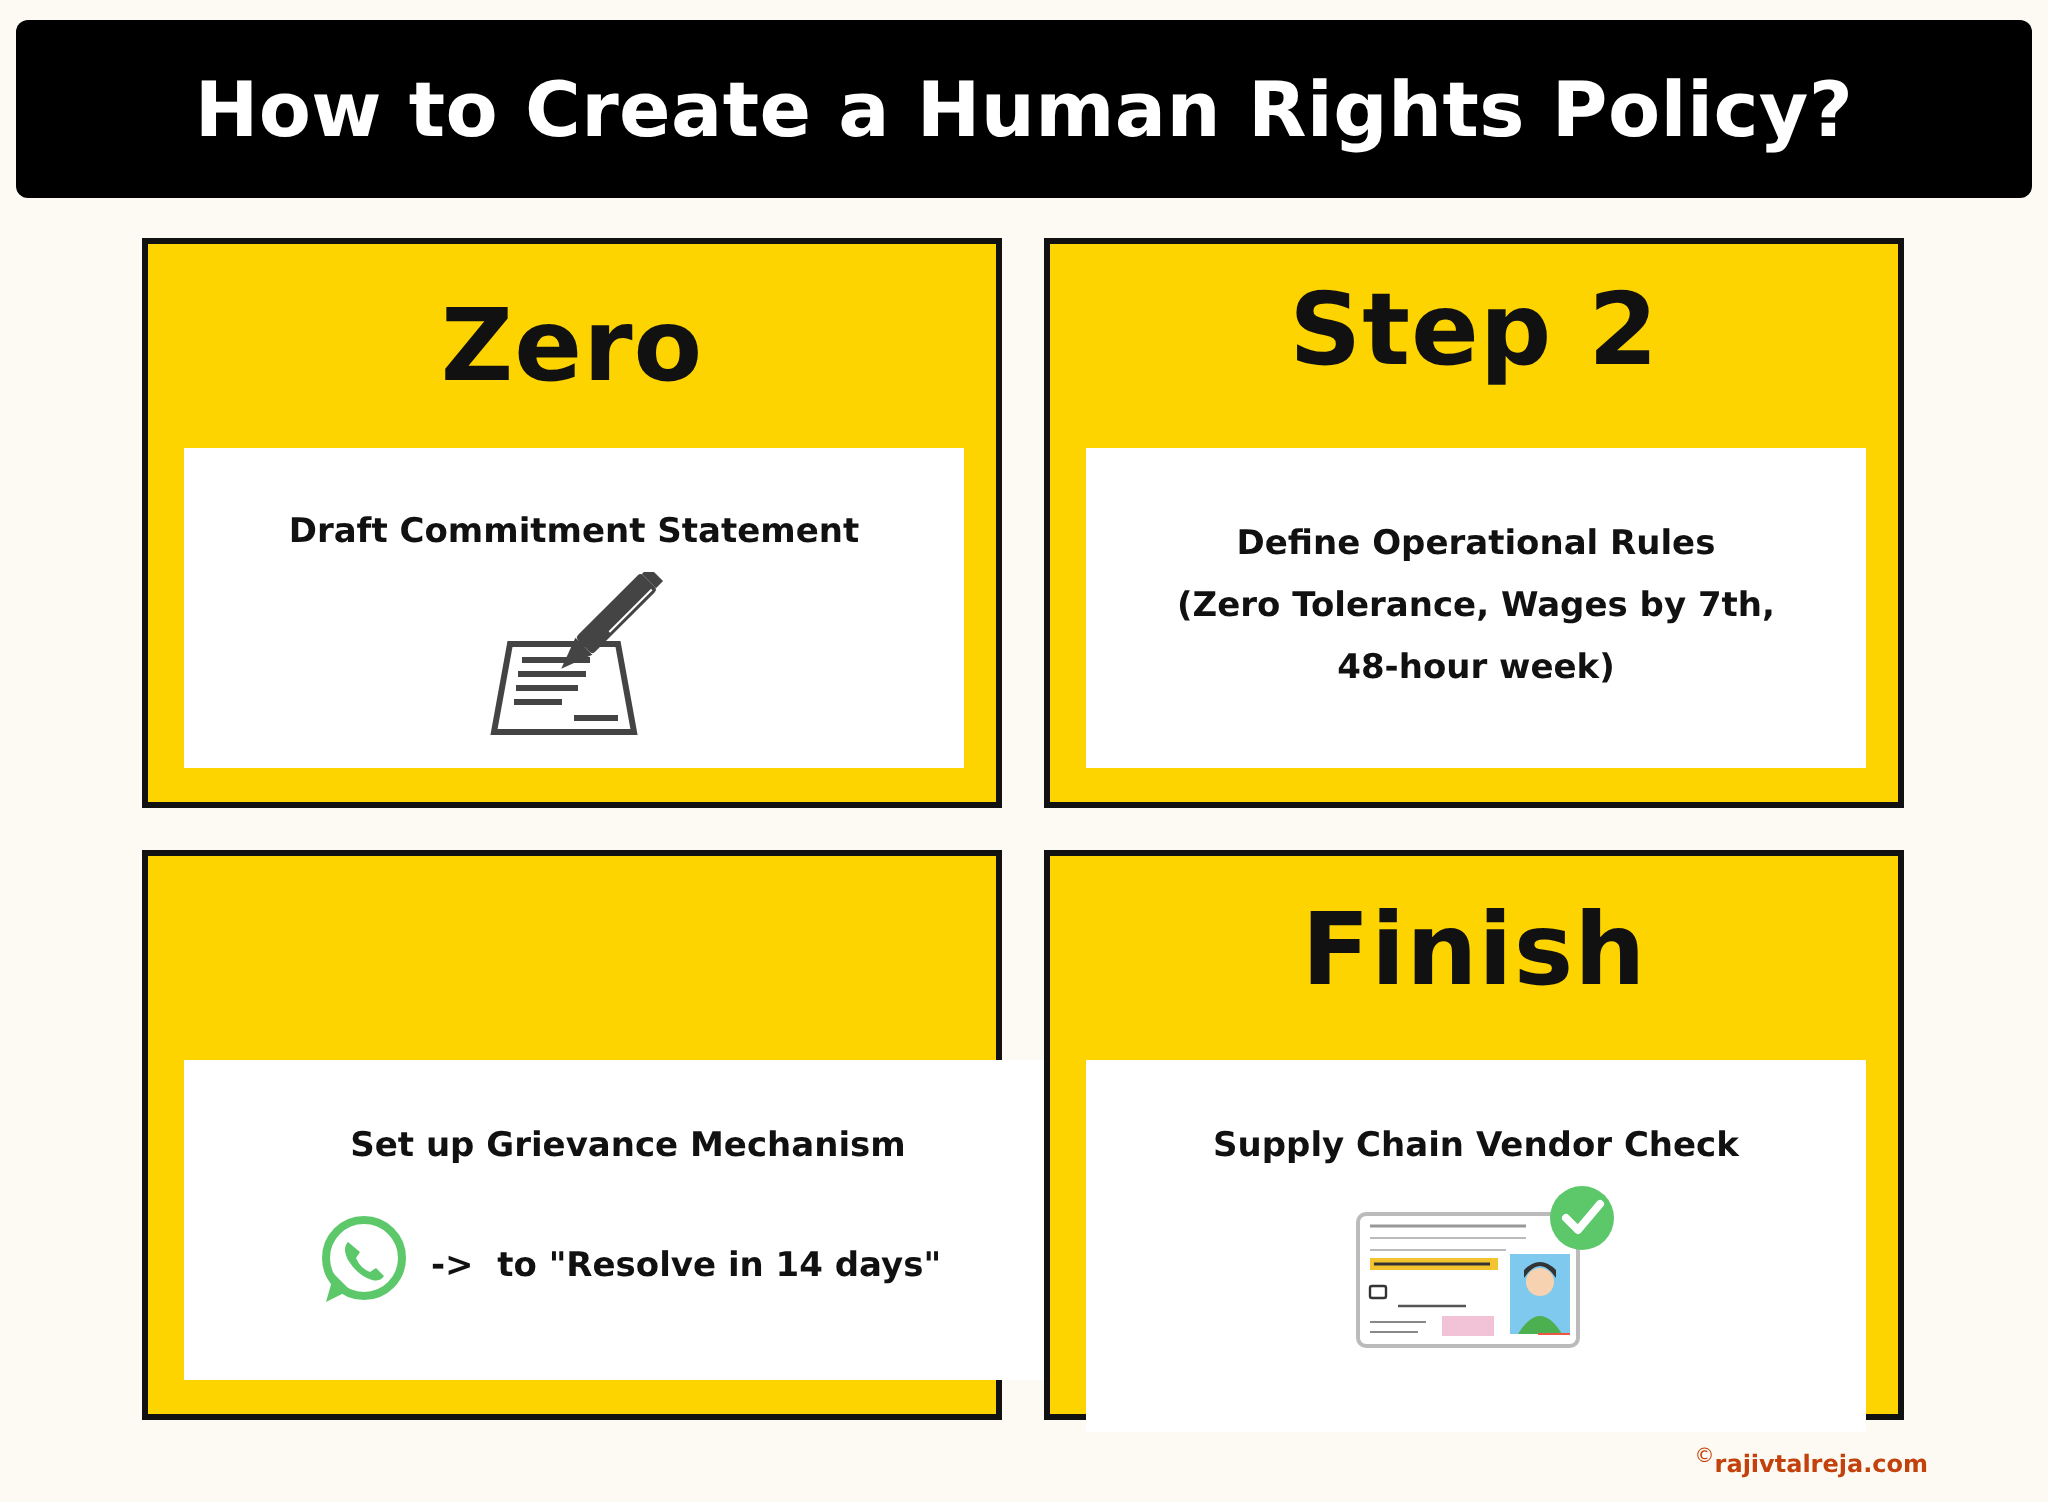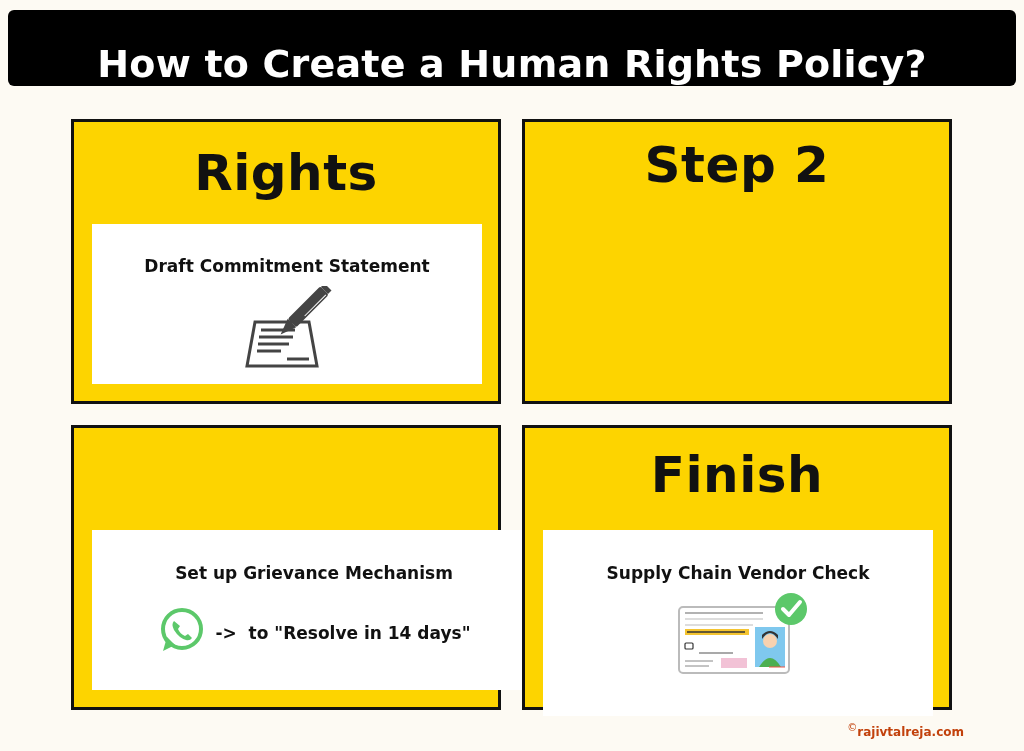--- a/index.html
+++ b/index.html
@@ -6,24 +6,24 @@
     html, body { width: 1024px; height: 751px; overflow: hidden; }
     body {
       background: #fdfaf3;
       font-family: "DejaVu Sans", sans-serif;
       position: relative;
       color: #111;
     }
     .title-bar {
       position: absolute;
       left: 8px; top: 10px;
-      width: 1008px; height: 76px;
+      width: 1008px; height: 89px;
       background: #000;
       border-radius: 6px;
-      display: flex; align-items: flex-end; justify-content: center;
+      display: flex; align-items: center; justify-content: center;
     }
     .title-text {
       color: #fff;
       font-size: 38px;
       font-weight: bold;
       letter-spacing: 0.2px;
     }
     .card {
       position: absolute;
       width: 430px; height: 285px;
@@ -64,21 +64,21 @@
     .footer .copy { font-size: 10px; vertical-align: 5px; font-weight: normal; }
   </style>
 </head>
 <body>
 
 <div class="title-bar">
   <span class="title-text">How to Create a Human Rights Policy?</span>
 </div>
 
 <div class="card" style="left:71px; top:119px;">
-  <div class="card-heading" style="top:22px;">Rights</div>
+  <div class="card-heading" style="top:22px;">Zero</div>
   <div class="panel" style="left:18px; top:102px; width:390px; height:160px;">
     <div class="panel-text" style="margin-top:27px;">Draft Commitment Statement</div>
     <span style="margin-top:4px;">
       <svg width="92" height="84" viewBox="0 0 92 84">
         <polygon points="14,36 68,36 76,80 6,80" fill="#fff" stroke="#444" stroke-width="3"></polygon>
         <line x1="20" y1="44" x2="54" y2="44" stroke="#444" stroke-width="3"></line>
         <line x1="18" y1="51" x2="52" y2="51" stroke="#444" stroke-width="3"></line>
         <line x1="17" y1="58" x2="48" y2="58" stroke="#444" stroke-width="3"></line>
         <line x1="16" y1="65" x2="40" y2="65" stroke="#444" stroke-width="3"></line>
         <line x1="46" y1="73" x2="68" y2="73" stroke="#444" stroke-width="3"></line>
@@ -88,20 +88,27 @@
           <polygon points="52,40 64,40 58,56" fill="#444"></polygon>
           <line x1="62" y1="-4" x2="62" y2="26" stroke="#fff" stroke-width="1"></line>
         </g>
       </svg>
     </span>
   </div>
 </div>
 
 <div class="card" style="left:522px; top:119px;">
   <div class="card-heading" style="top:14px;">Step 2</div>
+  <div class="panel" style="left:18px; top:102px; width:390px; height:160px;">
+    <div style="margin-top:33px;">
+      <div class="panel-text">Define Operational Rules</div>
+      <div class="panel-text">(Zero Tolerance, Wages by 7th,</div>
+      <div class="panel-text">48-hour week)</div>
+    </div>
+  </div>
 </div>
 
 <div class="card" style="left:71px; top:425px;">
   <div class="panel" style="left:18px; top:102px; width:444px; height:160px;">
     <div class="panel-text" style="margin-top:28px;">Set up Grievance Mechanism</div>
     <div class="row" style="margin-top:18px;">
       <span>
         <svg width="48" height="48" viewBox="0 0 48 48">
           <circle cx="25" cy="22" r="19" fill="none" stroke="#5cc86a" stroke-width="4"></circle>
           <polygon points="6,44 10,30 18,38" fill="#5cc86a"></polygon>

